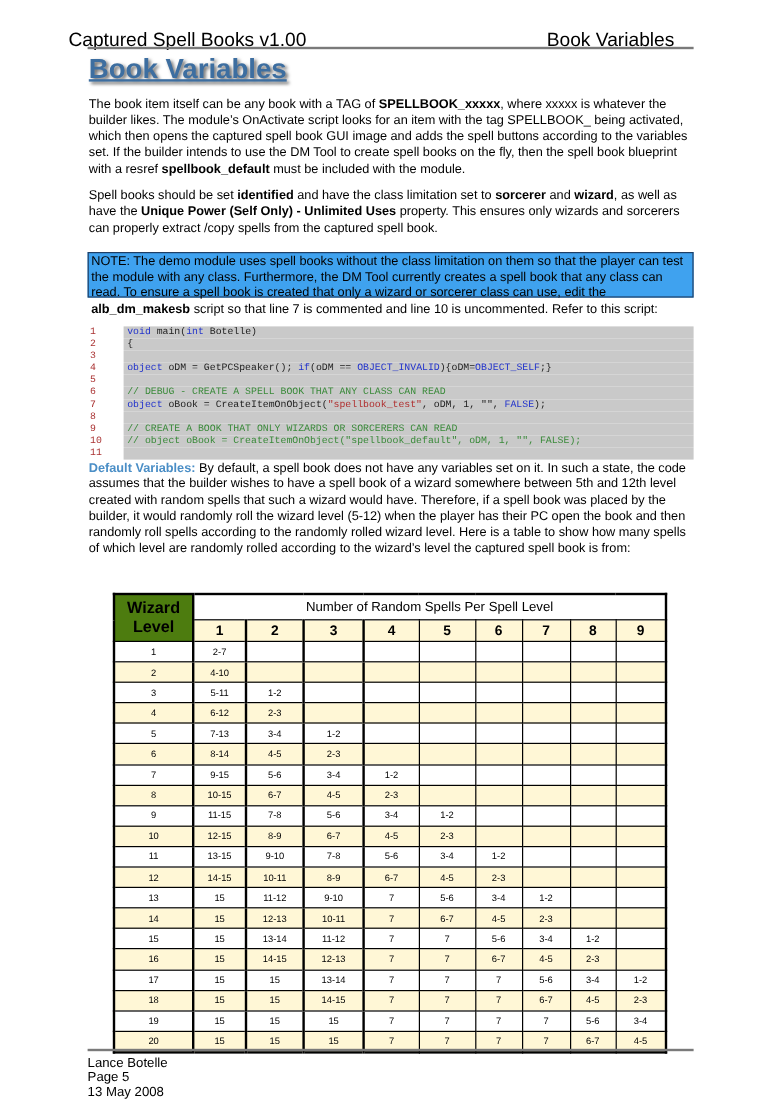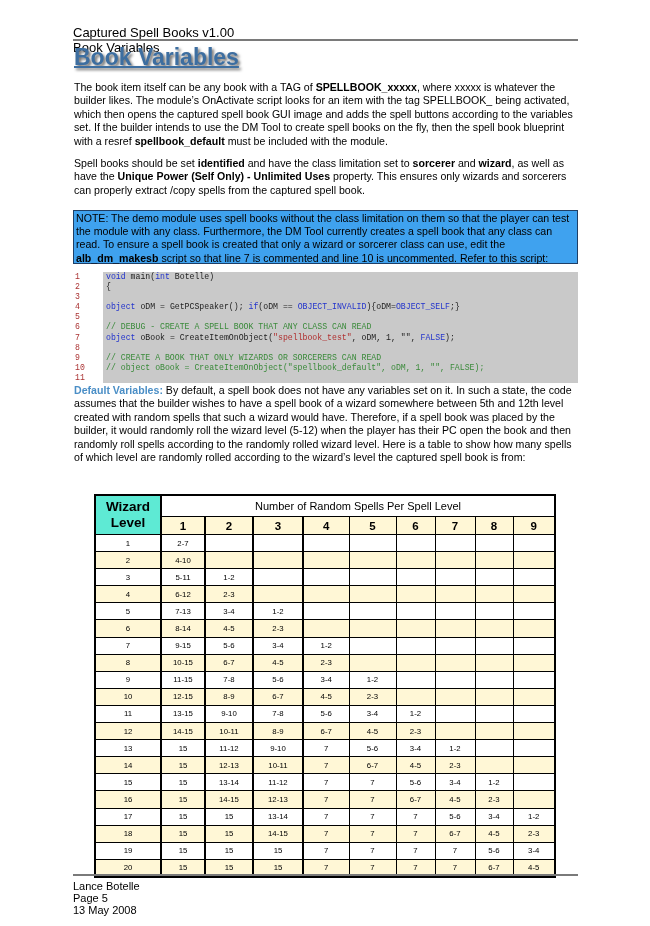--- a/index.html
+++ b/index.html
@@ -1,37 +1,37 @@
 <!DOCTYPE html>
 <html><head>
 <meta charset="utf-8">
 <style>
   html, body { margin:0; padding:0; background:#ffffff; }
   body { width:650px; height:926px; position:relative; font-family:"Liberation Sans", sans-serif; color:#000; overflow:hidden; }
   .page { position:absolute; left:0; top:0; width:650px; height:926px; background:#fff; }
-  .hdr { position:absolute; left:73px; top:25px; width:505px; height:14px; font-size:13px; display:flex; justify-content:space-between;flex-direction:column; }
+  .hdr { position:absolute; left:57px; top:25px; width:505px; height:14px; font-size:16px; display:flex; justify-content:space-between; }
   .hdr-rule { position:absolute; left:73px; top:39px; width:505px; height:2px; background:#7a7a7a; }
   .title { position:absolute; left:74px; top:44px; font-size:23px; font-weight:bold; color:#3d6ea0; text-decoration:underline; text-decoration-thickness:2px; text-shadow:2px 2px 3px #6a6a6a; letter-spacing:0px; }
   .para { position:absolute; left:74px; width:505px; font-size:10.6px; line-height:13.4px; }
   .p1 { top:81px; }
   .p2 { top:157px; }
-  .note { position:absolute; left:73px; top:210px; width:505px; height:54px; background:#3fa2ef; border:1px solid #1f3f66; box-sizing:border-box; padding:1px 2px; font-size:10.6px; line-height:13.2px; }
+  .note { position:absolute; left:73px; top:210px; width:505px; height:38px; background:#3fa2ef; border:1px solid #1f3f66; box-sizing:border-box; padding:1px 2px; font-size:10.6px; line-height:13.2px; }
   .code { position:absolute; left:73px; top:272px; width:505px; height:116px; font-family:"Liberation Mono", monospace; font-size:8.2px; }
   .code-row { display:flex; height:10.1px; line-height:10.1px; }
   .ln { width:28px; background:#ffffff; color:#a33; padding-left:2px; }
   .cl { flex:1; background:#c9c9c9; color:#222; white-space:pre; padding-left:3px; }
   .kw { color:#2233cc;margin-top:29px; }
   .cm { color:#3a8a3a; }
   .st { color:#b03030; }
   .cn { color:#2233cc; }
   .p3 { top:384px; }
   .dv { color:#4a8ec6; font-weight:bold; }
   table.sp { position:absolute; left:94px; top:494px; border-collapse:collapse; border:2px solid #000; font-size:7.8px; }
   table.sp td, table.sp th { border:1px solid #000; text-align:center; padding:0; height:16.1px; }
-  table.sp th.wl { font-size:13.5px; font-weight:bold; width:64px; background:#5eead4; line-height:16px; border-right:2px solid #000; }
+  table.sp th.wl { font-size:13.5px; font-weight:bold; width:64px; background:#4d7c0f; line-height:16px; border-right:2px solid #000; }
   table.sp th.nh { font-size:11px; font-weight:normal; background:#fff; height:20px; }
   table.sp th.cn-h { font-size:11.5px; font-weight:bold; background:#fff7d6; height:17px; }
   table.sp tr.alt td { background:#fff7d6; }
   table.sp td.lv { border-right:2px solid #000; }
   table.sp .thick { border-right:2px solid #000; }
   .ftr-rule { position:absolute; left:73px; top:874px; width:505px; height:2px; background:#7a7a7a; }
   .ftr { position:absolute; left:73px; top:880px; width:505px; font-size:11px; display:flex; justify-content:space-between;flex-direction:column; }
 </style>
 </head>
 <body>

